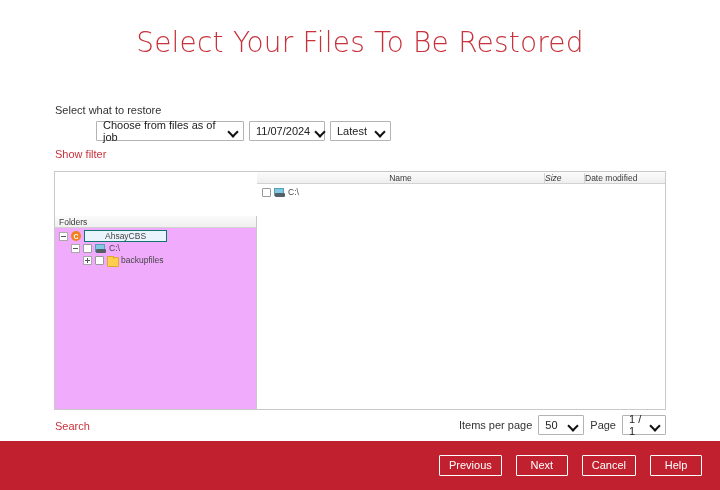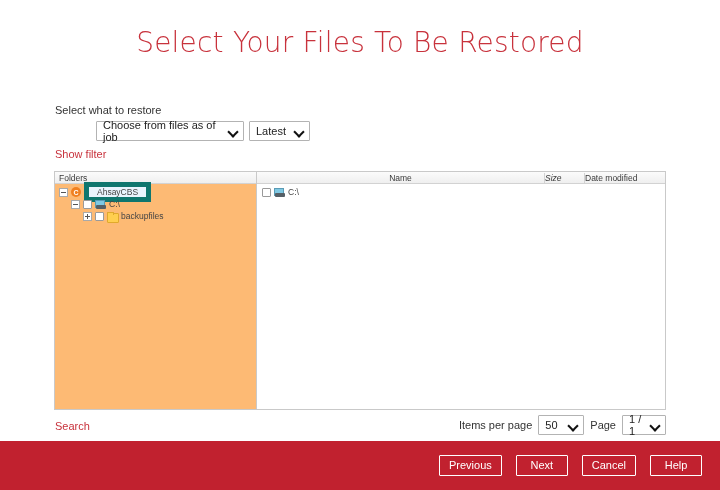--- a/index.html
+++ b/index.html
@@ -78,21 +78,22 @@
     position:absolute;
     left:54px; top:171px;
     width:612px; height:239px;
     border:1px solid #c9c9c9;
     background:#ffffff;
     display:flex;
   }
   .tree-pane {
     width:202px;
     border-right:1px solid #c9c9c9;
-    background:#fdba74;
+    background:#f0abfc;
+    margin-top:44px;
   }
   .list-pane { flex:1; background:#fff; }
 
   .pane-head {
     height:12px;
     background:linear-gradient(#fbfbfb,#efefef);
     border-bottom:1px solid #d2d2d2;
     display:flex;
     align-items:center;
     font-size:8.5px;
@@ -184,22 +185,22 @@
     width:5px; height:2px;
     background:#FFCE4F;
     border:1px solid #e0a92c;
     border-bottom:none;
     border-radius:1px 1px 0 0;
   }
 
   .node-label { line-height:10px; }
   .node-label.selected {
     background:#eaf4fd;
-    border:5px solid #0f766e;
-    padding:0 8px;
+    border:1px solid #0f766e;
+    padding:0 20px;
     margin-top:-1px;
   }
 
   
   .list { padding-top:2px; }
   .lrow {
     display:flex; align-items:center;
     height:12px; font-size:8.5px; color:#454545;
     padding-left:5px;
   }
@@ -246,20 +247,24 @@
 
 <div class="restore-block">
   <div class="restore-label">Select what to restore</div>
   <div class="select-row">
 
     <div class="sel sel-job">
       <span>Choose from files as of job</span>
       <span class="chev"></span>
     </div>
 
+    <div class="sel sel-date">
+      <span>11/07/2024</span>
+      <span class="chev"></span>
+    </div>
 
     <div class="sel sel-time">
       <span>Latest</span>
       <span class="chev"></span>
     </div>
 
   </div>
 </div>
 
 <a class="link show-filter">Show filter</a>

